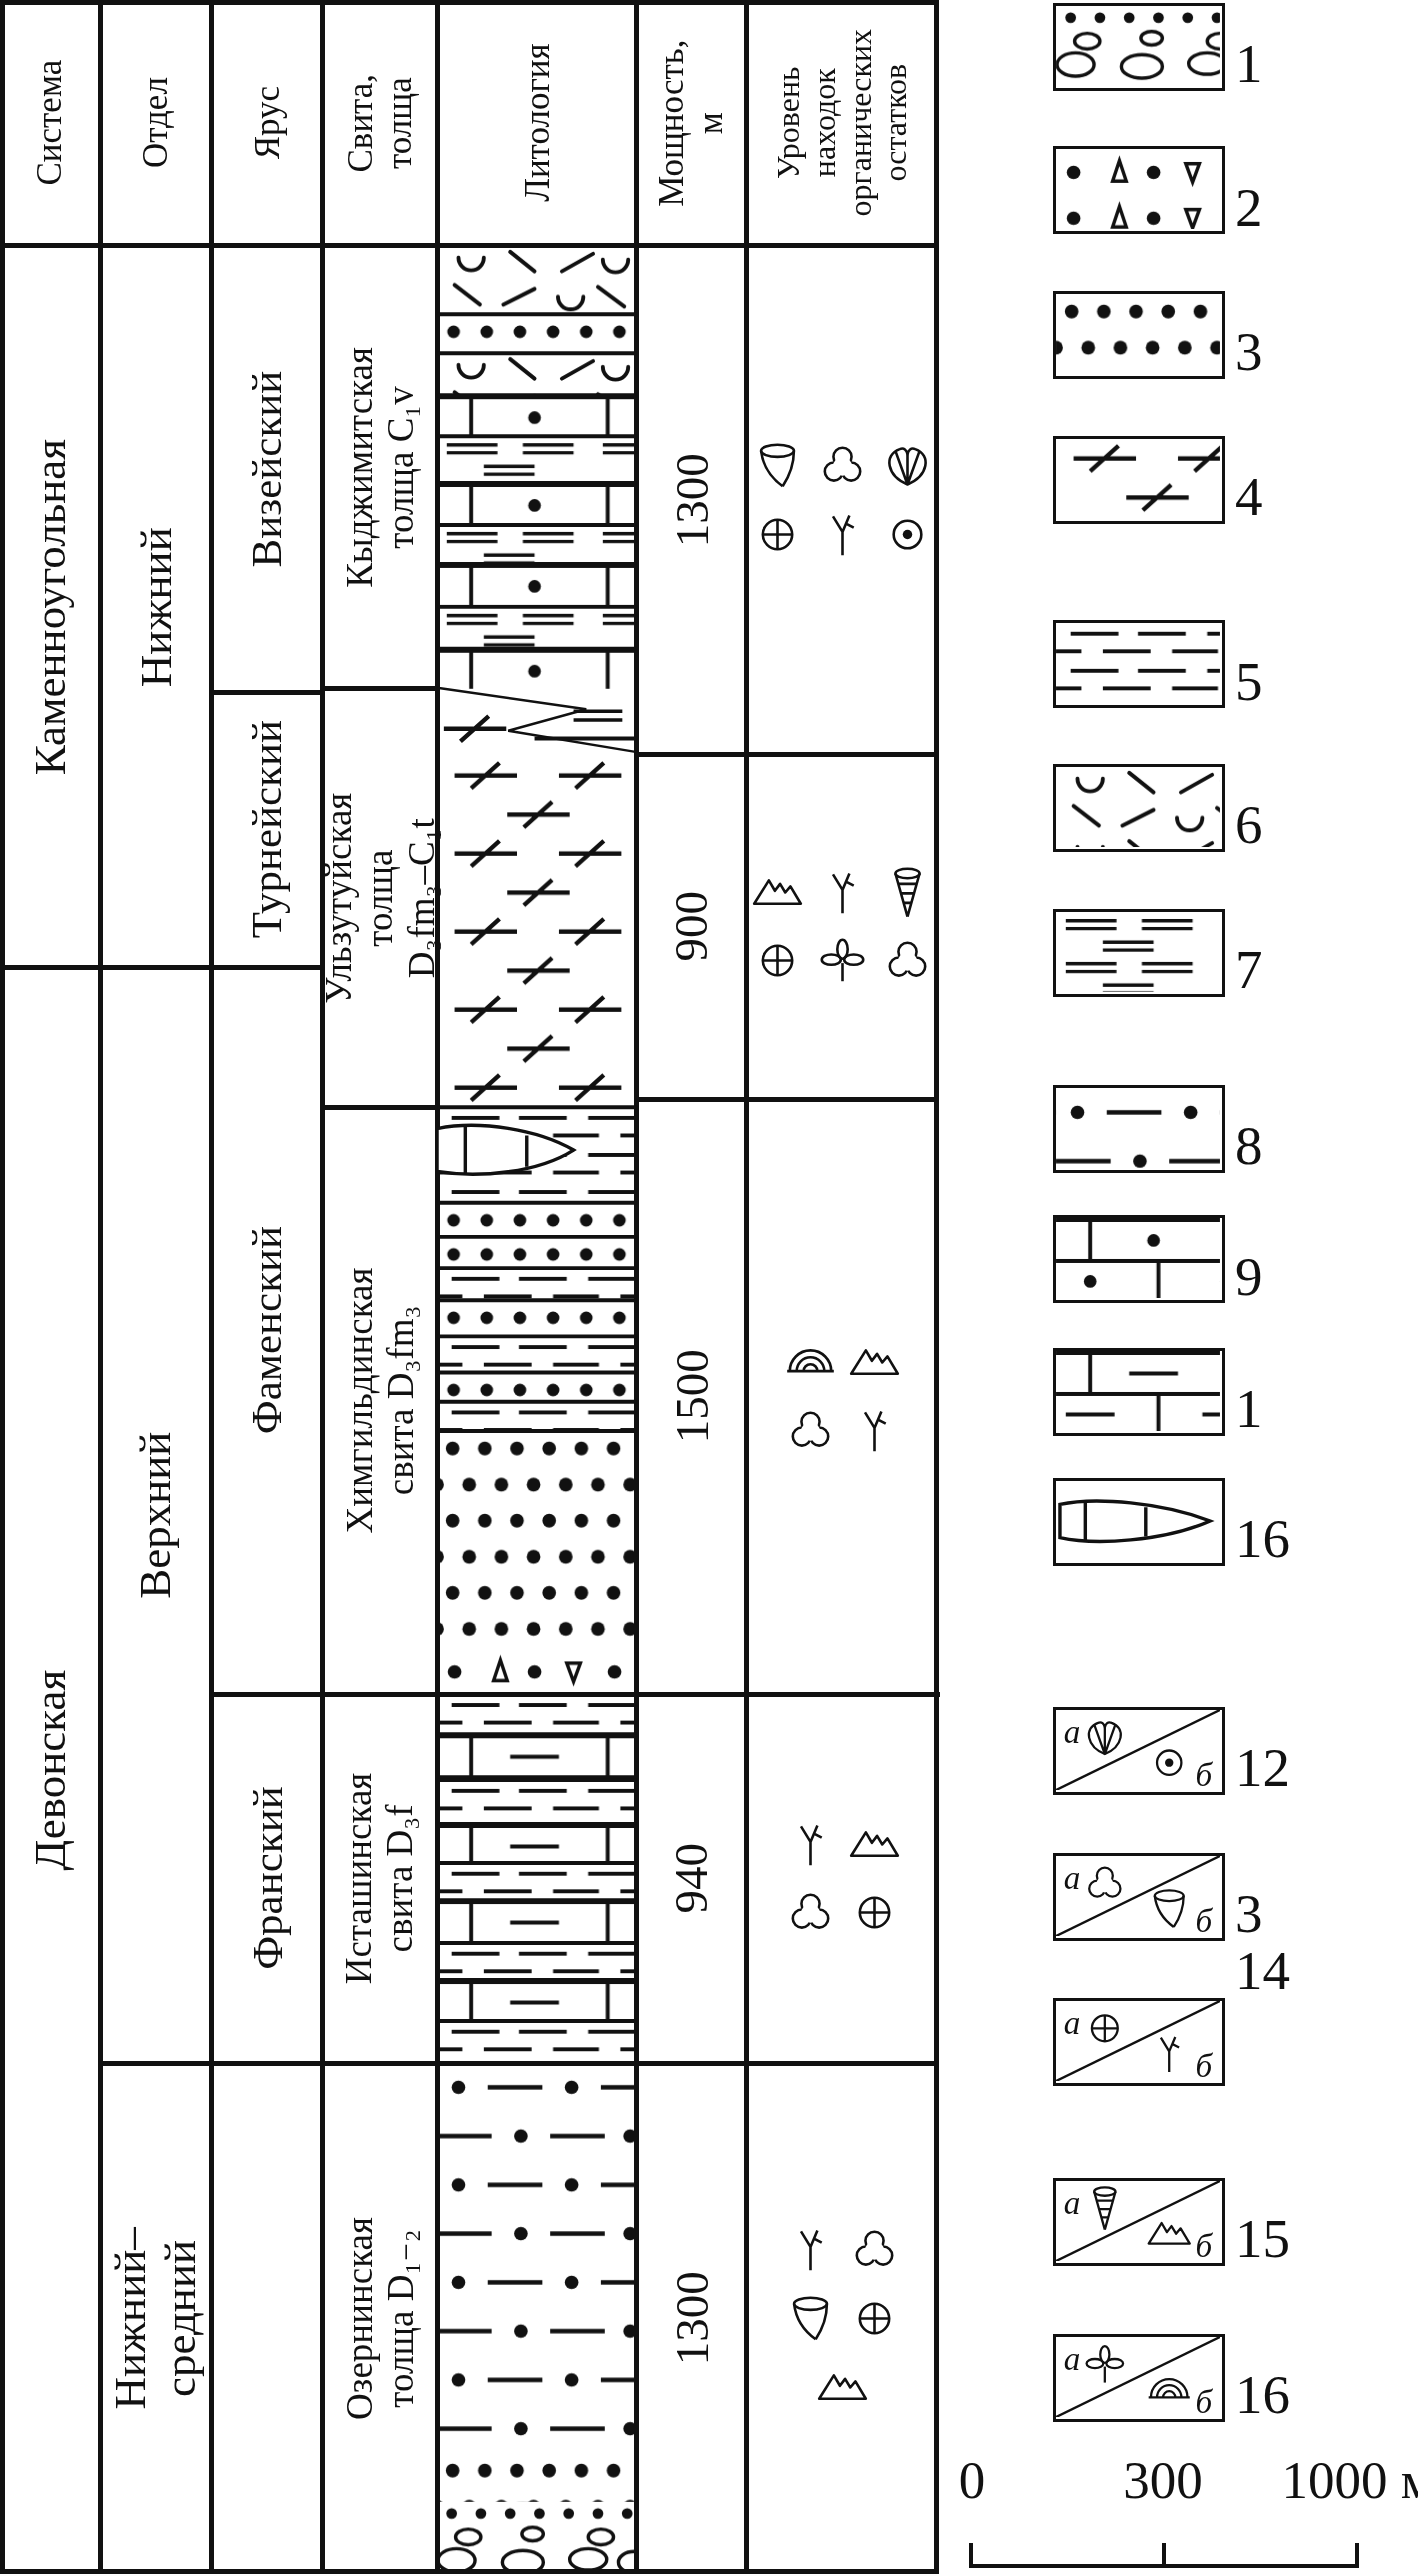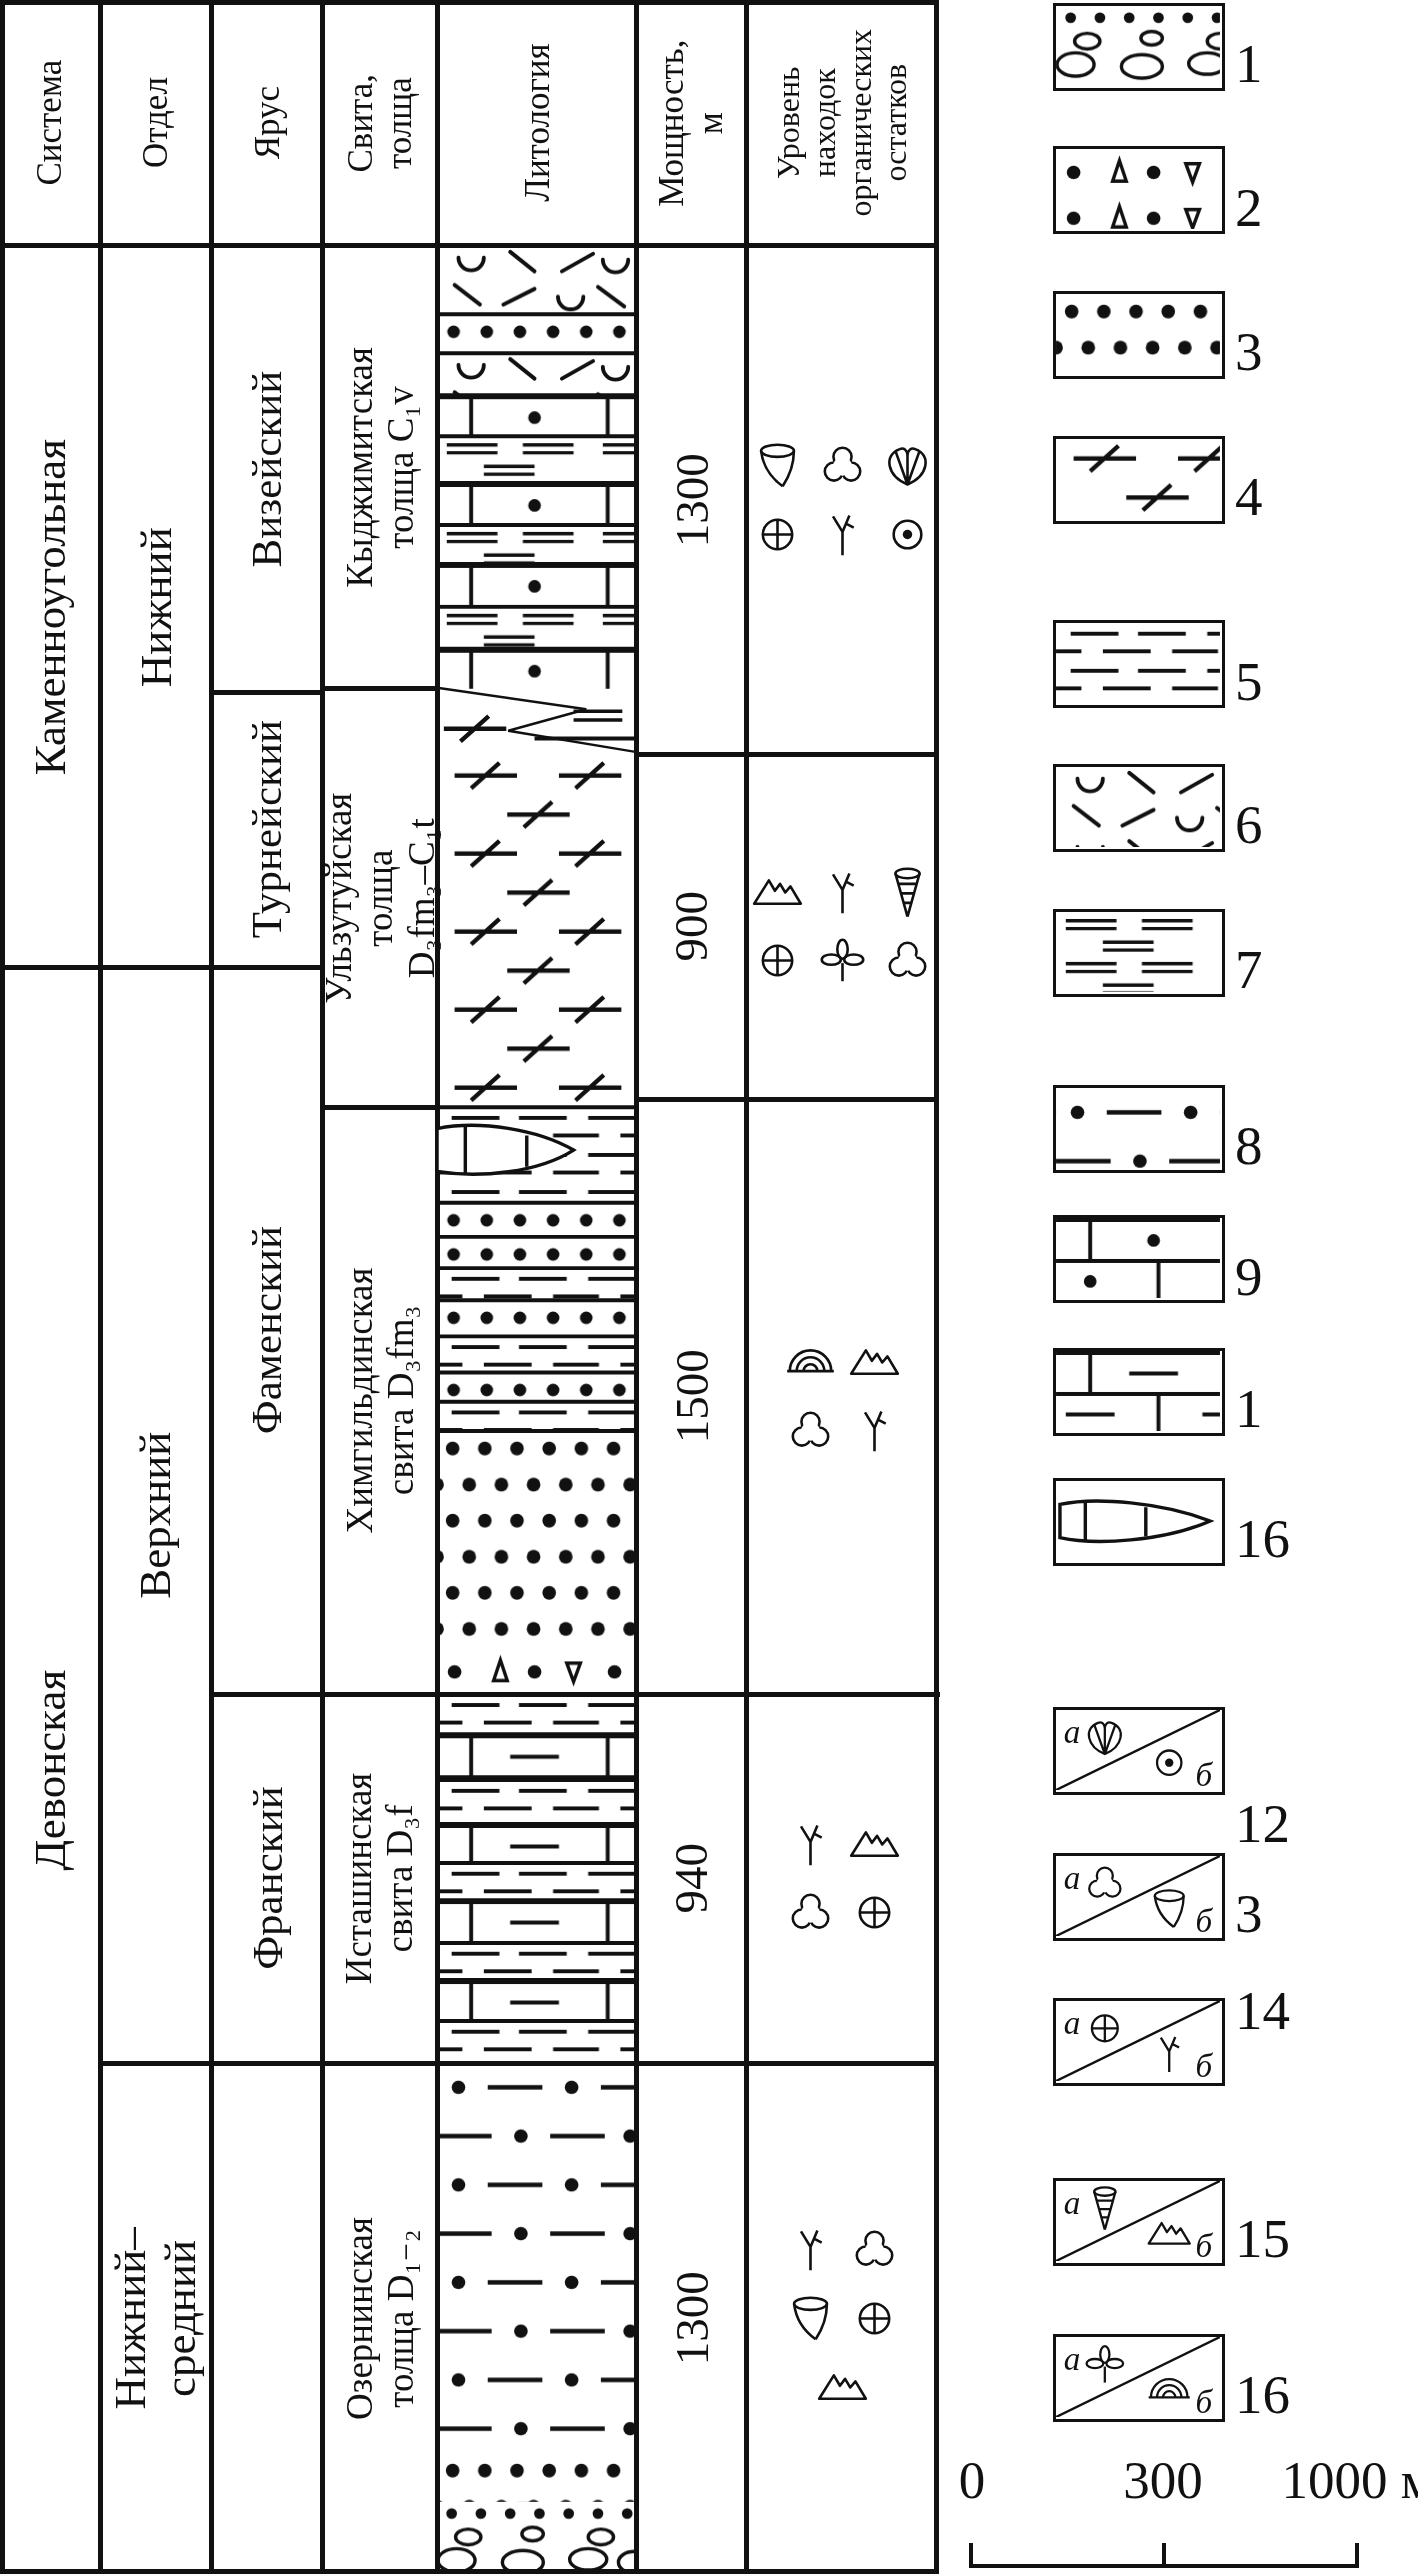--- a/index.html
+++ b/index.html
@@ -598,41 +598,41 @@
       <div class="legend-num" style="top:1507px">16</div>
       <div class="legend-box" style="top:1707px">
         <svg width="164" height="80" viewBox="0 0 168 82">
           <line x1="0" y1="82" x2="168" y2="0" stroke="#111" stroke-width="2.5"></line>
           <text x="8" y="34" font-size="34" font-style="italic" font-family="&quot;Liberation Serif&quot;,serif" fill="#111">a</text>
           <text x="160" y="78" text-anchor="end" font-size="34" font-style="italic" font-family="&quot;Liberation Serif&quot;,serif" fill="#111">б</text>
           <use href="#sym-bivalve-fan" xlink:href="#sym-bivalve-fan" transform="translate(50,28) scale(0.78)"></use>
           <use href="#sym-circle-dot" xlink:href="#sym-circle-dot" transform="translate(116,54) scale(0.78)"></use>
         </svg>
       </div>
-      <div class="legend-num" style="top:1792px">12</div>
+      <div class="legend-num" style="top:1736px">12</div>
       <div class="legend-box" style="top:1853px">
         <svg width="164" height="80" viewBox="0 0 168 82">
           <line x1="0" y1="82" x2="168" y2="0" stroke="#111" stroke-width="2.5"></line>
           <text x="8" y="34" font-size="34" font-style="italic" font-family="&quot;Liberation Serif&quot;,serif" fill="#111">a</text>
           <text x="160" y="78" text-anchor="end" font-size="34" font-style="italic" font-family="&quot;Liberation Serif&quot;,serif" fill="#111">б</text>
           <use href="#sym-trefoil" xlink:href="#sym-trefoil" transform="translate(50,28) scale(0.78)"></use>
           <use href="#sym-cone-small" xlink:href="#sym-cone-small" transform="translate(116,54) scale(0.78)"></use>
         </svg>
       </div>
       <div class="legend-num" style="top:1882px">3</div>
       <div class="legend-box" style="top:1998px">
         <svg width="164" height="80" viewBox="0 0 168 82">
           <line x1="0" y1="82" x2="168" y2="0" stroke="#111" stroke-width="2.5"></line>
           <text x="8" y="34" font-size="34" font-style="italic" font-family="&quot;Liberation Serif&quot;,serif" fill="#111">a</text>
           <text x="160" y="78" text-anchor="end" font-size="34" font-style="italic" font-family="&quot;Liberation Serif&quot;,serif" fill="#111">б</text>
           <use href="#sym-crossed-circle" xlink:href="#sym-crossed-circle" transform="translate(50,28) scale(0.78)"></use>
           <use href="#sym-branch" xlink:href="#sym-branch" transform="translate(116,54) scale(0.78)"></use>
         </svg>
       </div>
-      <div class="legend-num" style="top:1979px">14</div>
+      <div class="legend-num" style="top:1939px">14</div>
       <div class="legend-box" style="top:2178px">
         <svg width="164" height="80" viewBox="0 0 168 82">
           <line x1="0" y1="82" x2="168" y2="0" stroke="#111" stroke-width="2.5"></line>
           <text x="8" y="34" font-size="34" font-style="italic" font-family="&quot;Liberation Serif&quot;,serif" fill="#111">a</text>
           <text x="160" y="78" text-anchor="end" font-size="34" font-style="italic" font-family="&quot;Liberation Serif&quot;,serif" fill="#111">б</text>
           <use href="#sym-cone-tall" xlink:href="#sym-cone-tall" transform="translate(50,28) scale(0.78)"></use>
           <use href="#sym-mountains" xlink:href="#sym-mountains" transform="translate(116,54) scale(0.78)"></use>
         </svg>
       </div>
       <div class="legend-num" style="top:2207px">15</div>

